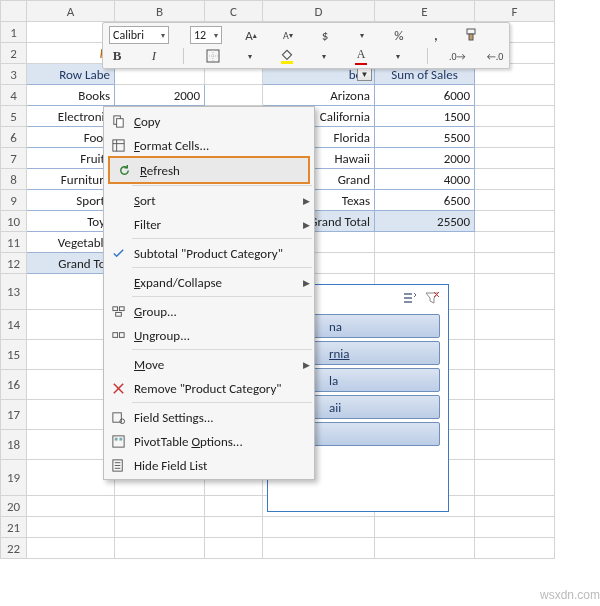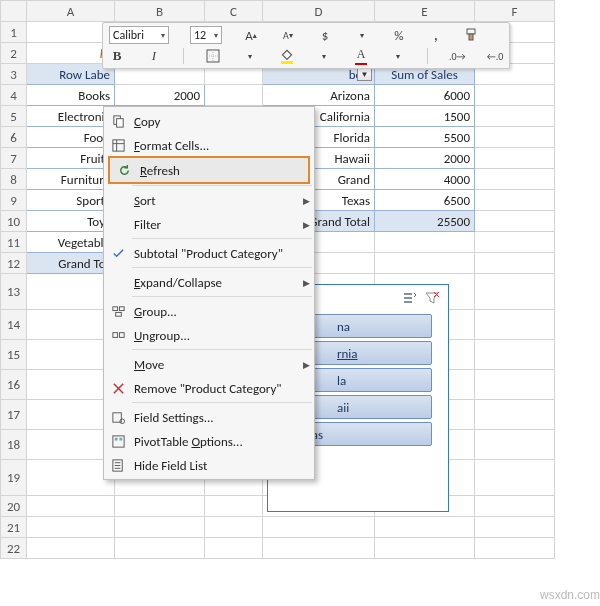--- a/index.html
+++ b/index.html
@@ -92,21 +92,21 @@
 
   
   .slicer {
     position:absolute; left:267px; top:284px; width:182px; height:228px;
     background:#fff; border:1px solid #3b78c2;
     z-index:2;
   }
   .slicer-hdr{height:26px;display:flex;align-items:center;justify-content:flex-end;gap:6px;padding:0 8px;}
   .slicer-hdr .ic{width:16px;height:16px;display:flex;align-items:center;justify-content:center;color:#5a6a84}
   .slicer-item{
-    margin:3px 16px;height:24px;border:1px solid #6e8fbc;border-radius:2px;
+    margin:3px 8px;height:24px;border:1px solid #6e8fbc;border-radius:2px;
     background:linear-gradient(#d9e3f1,#bccde6);
     display:flex;align-items:center;padding:0 10px;color:#1f3864;font-size:13px;
   }
 
   .watermark{position:absolute;right:0;bottom:4px;color:#bbb;font-size:12px;font-family:Arial}
 </style>
 </head>
 <body>
 
 <table class="grid">

